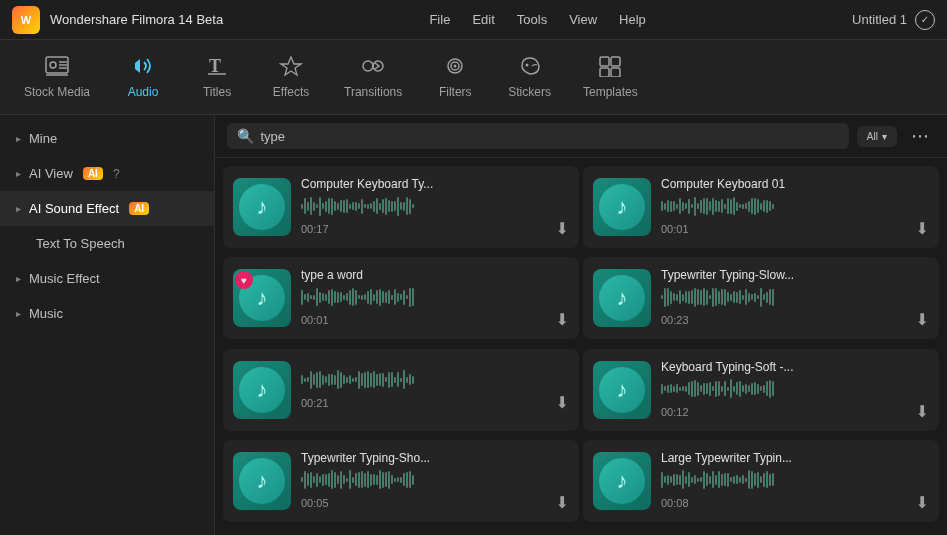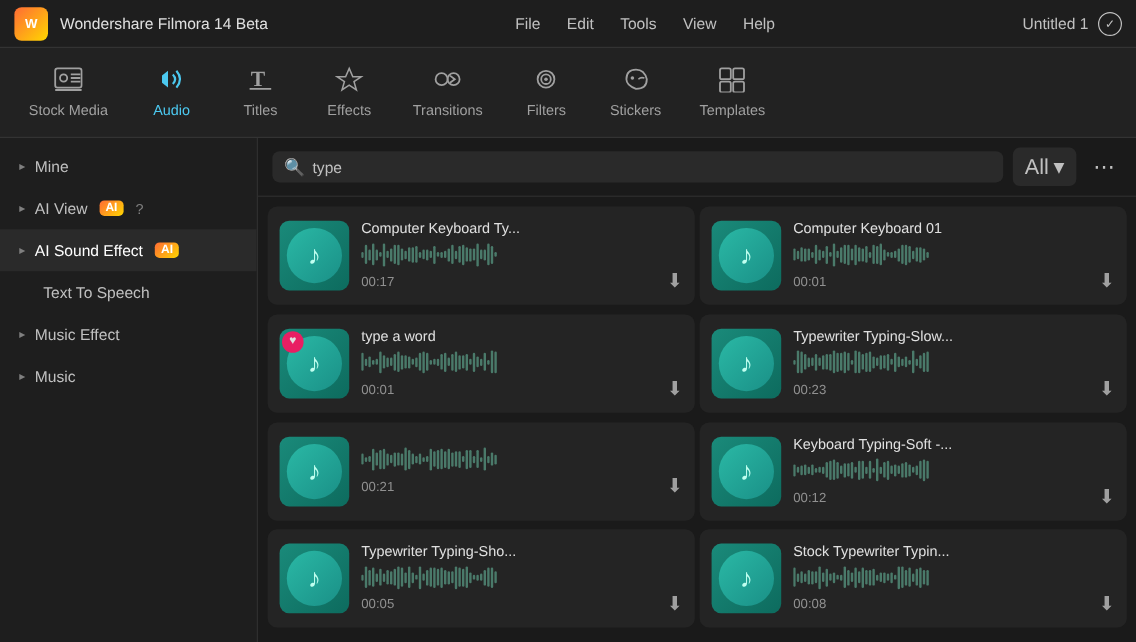--- a/index.html
+++ b/index.html
@@ -195,21 +195,21 @@
     }
     .search-filter {
       display: flex;
       align-items: center;
       gap: 4px;
       background: #2a2a2a;
       border-radius: 6px;
       padding: 5px 10px;
       cursor: pointer;
       color: #c0c0c0;
-      font-size: 18px;
+      font-size: 10px;
       text-align: right;
     }
     .more-btn {
       background: transparent;
       border: none;
       color: #c0c0c0;
       font-size: 18px;
       cursor: pointer;
       padding: 2px 6px;
     }
@@ -854,21 +854,21 @@
             </div>
           </div>
         </div>
         <div class="audio-card">
           <div class="audio-thumb">
             <div class="audio-thumb-inner">
               <span style="color:#c0fff0;font-size:22px;">♪</span>
             </div>
           </div>
           <div class="audio-info">
-            <div class="audio-title">Stock Typewriter Typin...</div>
+            <div class="audio-title">Large Typewriter Typin...</div>
             <div class="audio-waveform">
               <div class="wave-bar" style="height: 16px;"></div>
               <div class="wave-bar" style="height: 7px;"></div>
               <div class="wave-bar" style="height: 10px;"></div>
               <div class="wave-bar" style="height: 7px;"></div>
               <div class="wave-bar" style="height: 12px;"></div>
               <div class="wave-bar" style="height: 11px;"></div>
               <div class="wave-bar" style="height: 10px;"></div>
               <div class="wave-bar" style="height: 19px;"></div>
               <div class="wave-bar" style="height: 8px;"></div>

